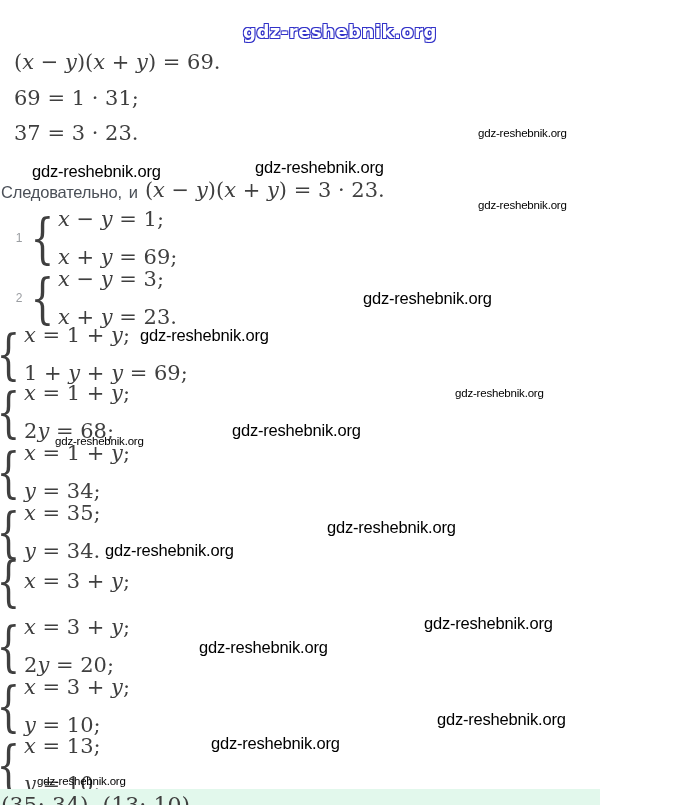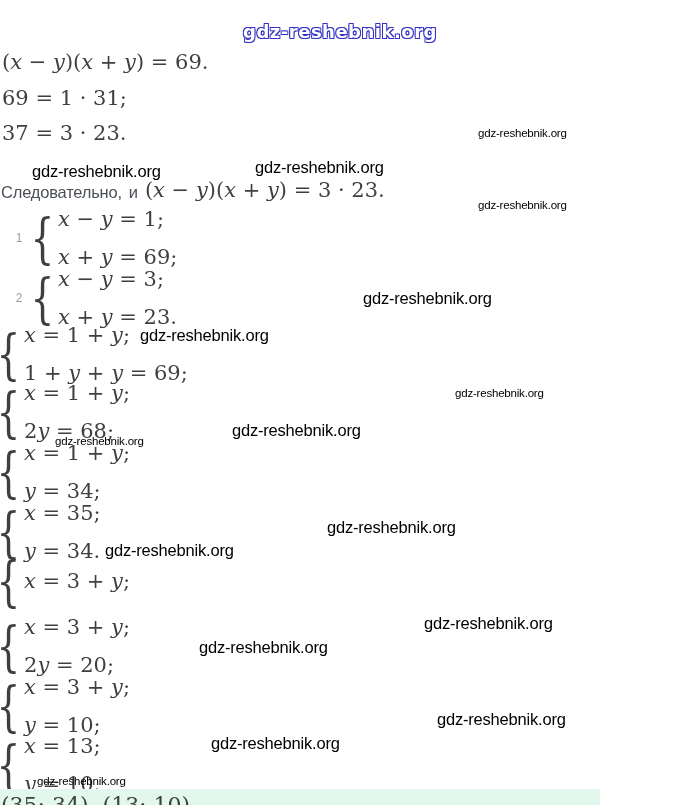--- a/index.html
+++ b/index.html
@@ -21,21 +21,21 @@
     text-shadow:-1px -1px 0 #3232c8, 1px -1px 0 #3232c8, -1px 1px 0 #3232c8, 1px 1px 0 #3232c8;
   }
   
   .math{
     font-family:"DejaVu Serif", serif;
     font-size:21px;
     color:#3f3f3f;
     white-space:nowrap;
   }
   .math i{font-style:italic;}
-  .mline{position:absolute;left:2px;line-height:26px;}
+  .mline{position:absolute;left:14px;line-height:26px;}
   
   .conclusion{
     position:absolute;left:1px;top:158px;
     display:flex;align-items:flex-end;gap:7px;white-space:nowrap;
   }
   .conclusion .plain{
     font-size:16.5px;color:#4b5058;letter-spacing:-0.2px;
   }
   
   .system{

